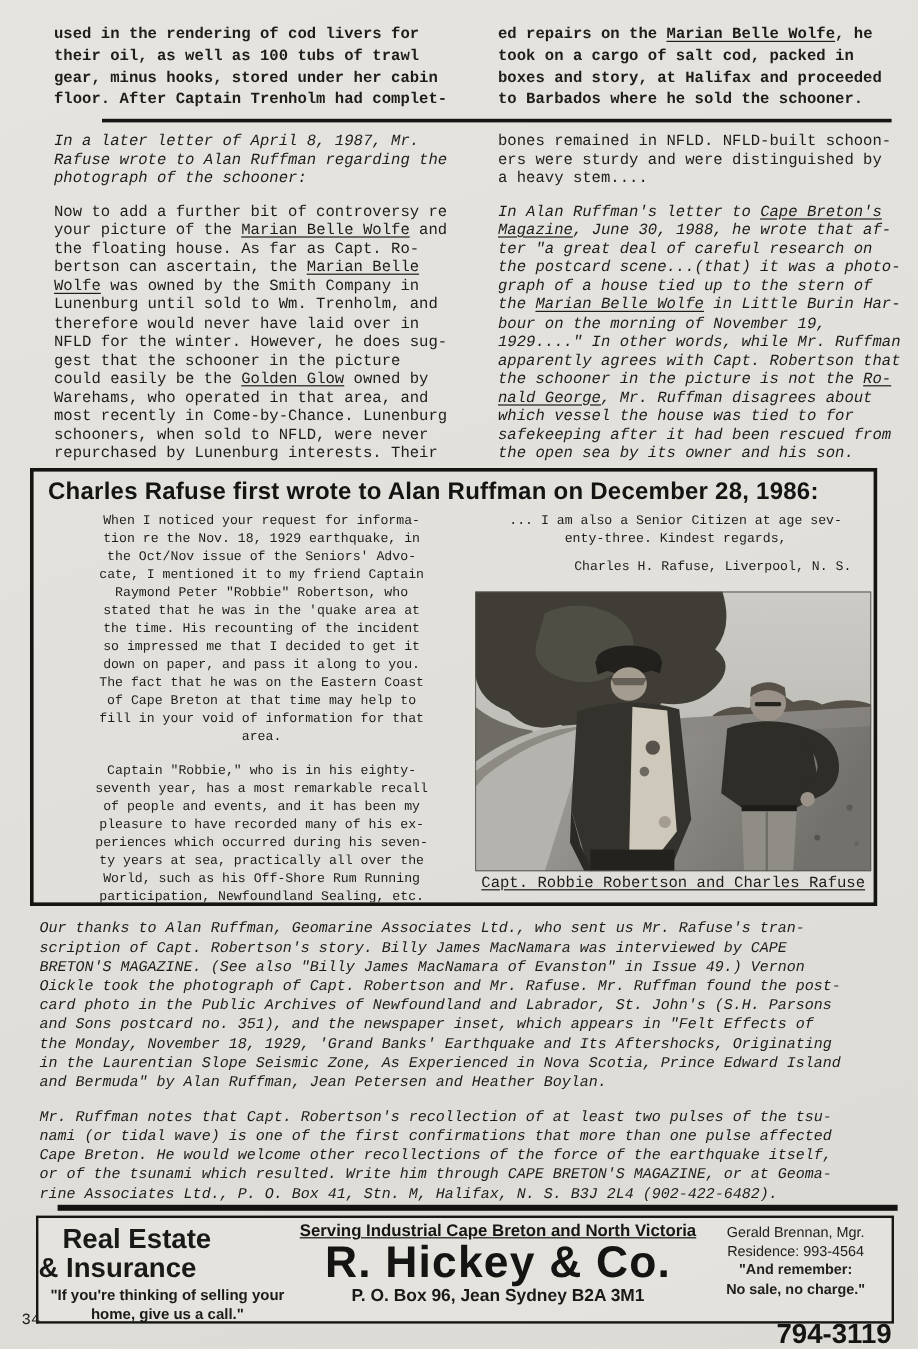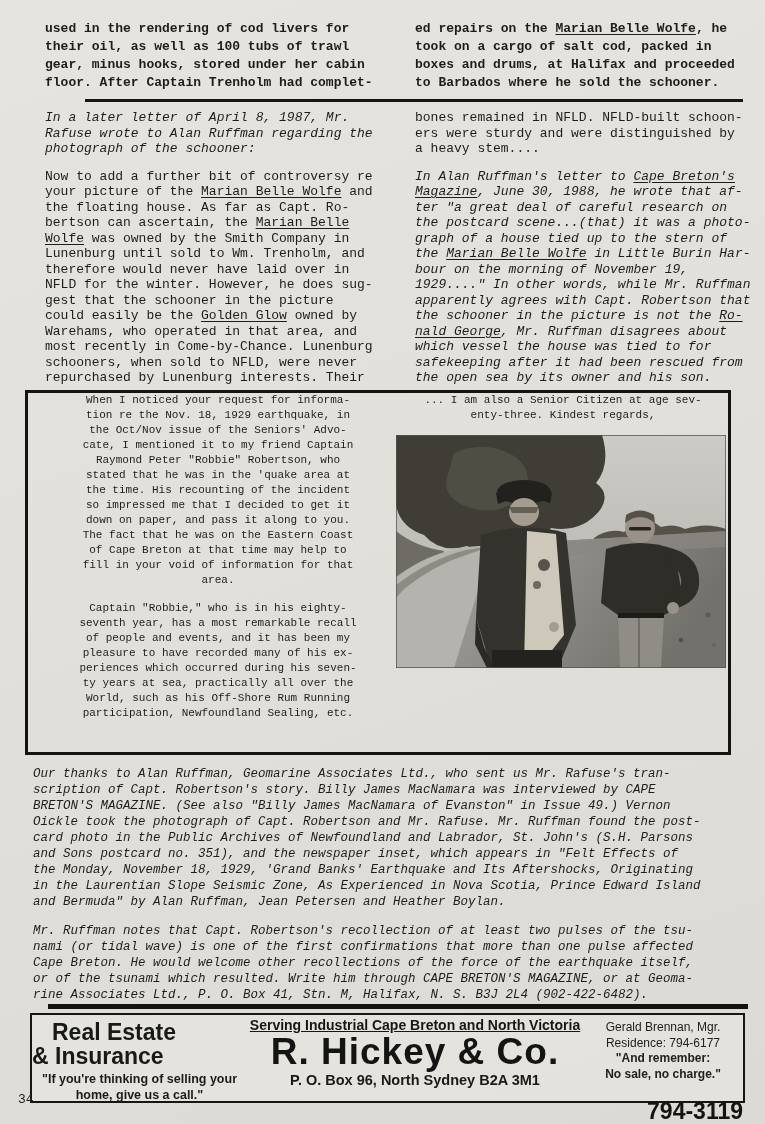--- a/index.html
+++ b/index.html
@@ -57,21 +57,21 @@
 
 <div class="page">
 
   <section class="cols cols-top">
     <p class="mono">used in the rendering of cod livers for
 their oil, as well as 100 tubs of trawl
 gear, minus hooks, stored under her cabin
 floor. After Captain Trenholm had complet-</p>
     <p class="mono"><span>ed repairs on the </span><span class="u">Marian Belle Wolfe</span><span>, he
 took on a cargo of salt cod, packed in
-boxes and drums, at Halifax and proceeded
+boxes and story, at Halifax and proceeded
 to Barbados where he sold the schooner.</span></p>
   </section>
 
   <div class="rule1"></div>
 
   <section class="cols cols-letters">
     <div>
       <p class="mono it para">In a later letter of April 8, 1987, Mr.
 Rafuse wrote to Alan Ruffman regarding the
 photograph of the schooner:</p>
@@ -105,20 +105,21 @@
 apparently agrees with Capt. Robertson that
 the schooner in the picture is not the </span><span class="u">Ro-
 nald George</span><span>, Mr. Ruffman disagrees about
 which vessel the house was tied to for
 safekeeping after it had been rescued from
 the open sea by its owner and his son.</span></p>
     </div>
   </section>
 
   <section class="box">
+    <h1 class="box-headline">Charles Rafuse first wrote to Alan Ruffman on December 28, 1986:</h1>
     <div class="box-cols">
       <div class="box-left">
         <p class="mono bx para1">When I noticed your request for informa-
 tion re the Nov. 18, 1929 earthquake, in
 the Oct/Nov issue of the Seniors' Advo-
 cate, I mentioned it to my friend Captain
 Raymond Peter "Robbie" Robertson, who
 stated that he was in the 'quake area at
 the time. His recounting of the incident
 so impressed me that I decided to get it
@@ -132,20 +133,21 @@
 of people and events, and it has been my
 pleasure to have recorded many of his ex-
 periences which occurred during his seven-
 ty years at sea, practically all over the
 World, such as his Off-Shore Rum Running
 participation, Newfoundland Sealing, etc.</p>
       </div>
       <div class="box-right">
         <p class="mono bx">... I am also a Senior Citizen at age sev-
 enty-three. Kindest regards,</p>
+        <p class="mono bx sig">Charles H. Rafuse, Liverpool, N. S.</p>
 
         <svg class="photo" viewBox="0 0 330 233" preserveAspectRatio="none" role="img">
           <defs>
             <linearGradient id="skyg" x1="0" y1="0" x2="0" y2="1">
               <stop offset="0" stop-color="#cdcbc6"></stop>
                 <stop offset="1" stop-color="#b2b0ab"></stop>
             </linearGradient>
             <linearGradient id="groundg" x1="0" y1="0" x2="1" y2="0.35">
               <stop offset="0" stop-color="#a3a19c"></stop>
                 <stop offset="1" stop-color="#73716c"></stop>
@@ -190,20 +192,21 @@
             <path d="M210 114 Q244 102 278 114 L288 170 268 180 222 180 205 168 Z" fill="#2f2d28"></path>
             <path d="M278 114 q27 9 25 36 q-2 17 -22 23 l-7 -13 q13 -6 11 -16 q-2 -13 -15 -17 z" fill="#2f2d28"></path>
             <circle cx="277" cy="173" r="6" fill="#9a9288"></circle>
             <path d="M222 180 h46 l-3 53 h-41 z" fill="#8f8d86"></path>
             <rect x="222" y="178" width="46" height="5" fill="#1d1c19"></rect>
             <path d="M243 183 v50" stroke="#6f6d67" stroke-width="2"></path>
           </g>
           <rect x="0" y="0" width="330" height="233" fill="none" stroke="#55534e" stroke-width="1.5"></rect>
         </svg>
 
+        <p class="mono bx caption u">Capt. Robbie Robertson and Charles Rafuse</p>
       </div>
     </div>
   </section>
 
   <section class="credits">
     <p class="mono it para1">Our thanks to Alan Ruffman, Geomarine Associates Ltd., who sent us Mr. Rafuse's tran-
 scription of Capt. Robertson's story. Billy James MacNamara was interviewed by CAPE
 BRETON'S MAGAZINE. (See also "Billy James MacNamara of Evanston" in Issue 49.) Vernon
 Oickle took the photograph of Capt. Robertson and Mr. Rafuse. Mr. Ruffman found the post-
 card photo in the Public Archives of Newfoundland and Labrador, St. John's (S.H. Parsons
@@ -223,25 +226,25 @@
   <section class="ad">
     <div class="ad-left">
       <div class="ad-re">Real Estate</div>
       <div class="ad-ins">&amp; Insurance</div>
       <div class="ad-quote mono-less" style="white-space:pre-line;">"If you're thinking of selling your
 home, give us a call."</div>
     </div>
     <div class="ad-center">
       <div class="ad-tag">Serving Industrial Cape Breton and North Victoria</div>
       <div class="ad-name">R. Hickey &amp; Co.</div>
-      <div class="ad-addr">P. O. Box 96, North Sydney B2A 3M1</div>
+      <div class="ad-addr">P. O. Box 96, Jean Sydney B2A 3M1</div>
     </div>
     <div class="ad-right">
       <div>Gerald Brennan, Mgr.</div>
-      <div>Residence: 794-6177</div>
+      <div>Residence: 993-4564</div>
       <div class="bold">"And remember:</div>
       <div class="bold">No sale, no charge."</div>
       <div class="ad-phone">794-3119</div>
     </div>
   </section>
 
   <div class="page-num mono">34</div>
 </div>
 
 </body></html>

